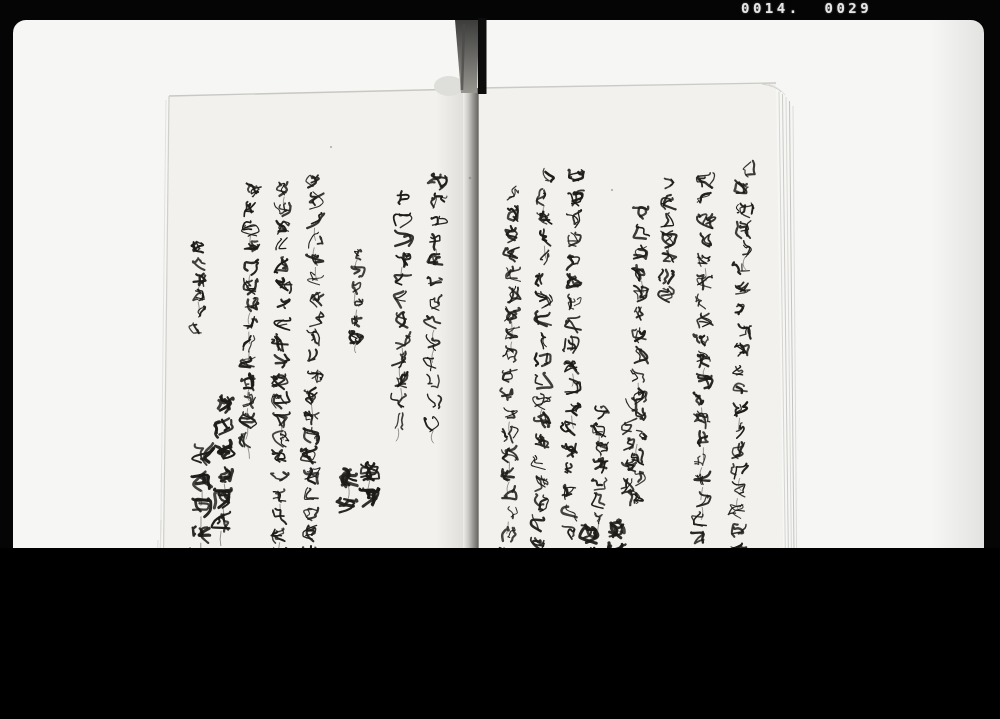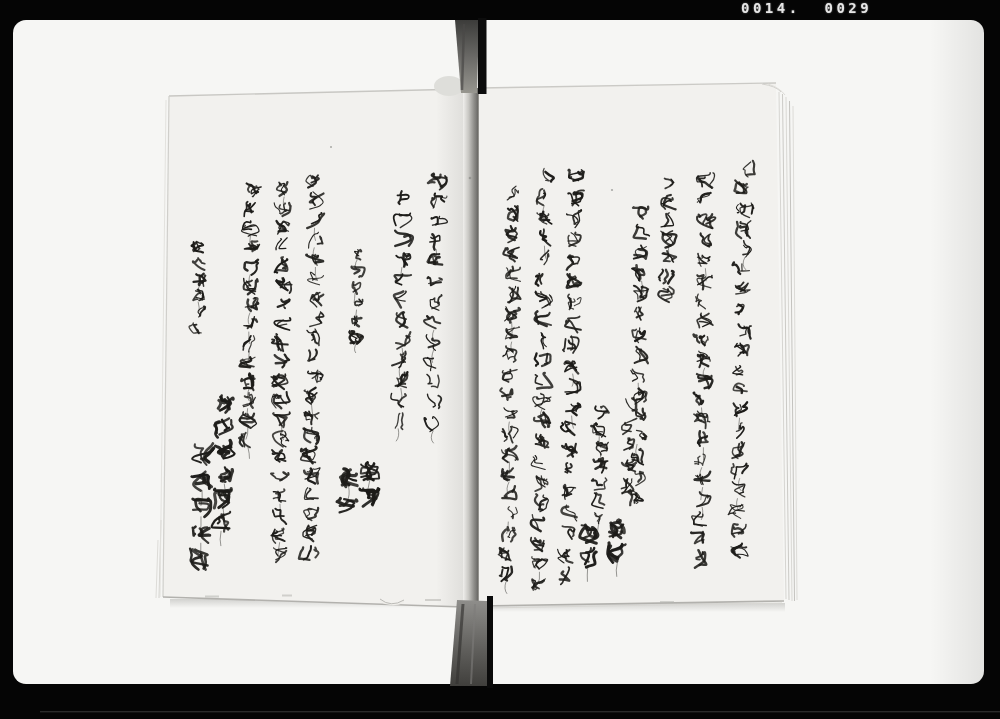--- a/index.html
+++ b/index.html
@@ -1,17 +1,17 @@
 <!DOCTYPE html>
 <html><head>
 <meta charset="utf-8">
 <style>
   html,body{margin:0;padding:0;background:#000;}
   .stage{
-    position:relative;width:1000px;height:719px;overflow:hidden;
+    position:relative;width:1000px;height:548px;overflow:hidden;
     background:#7f1d1d;font-family:"DejaVu Sans Mono", monospace;
   }
   .stage svg{position:absolute;left:0;top:0;}
   .film-counter{
     position:absolute;top:0px;left:741px;z-index:5;
     color:#e6e6e6;font-size:14px;font-weight:bold;letter-spacing:3.5px;
     text-shadow:0 0 2px rgba(255,255,255,.45);
     white-space:pre;
   }
 </style>

